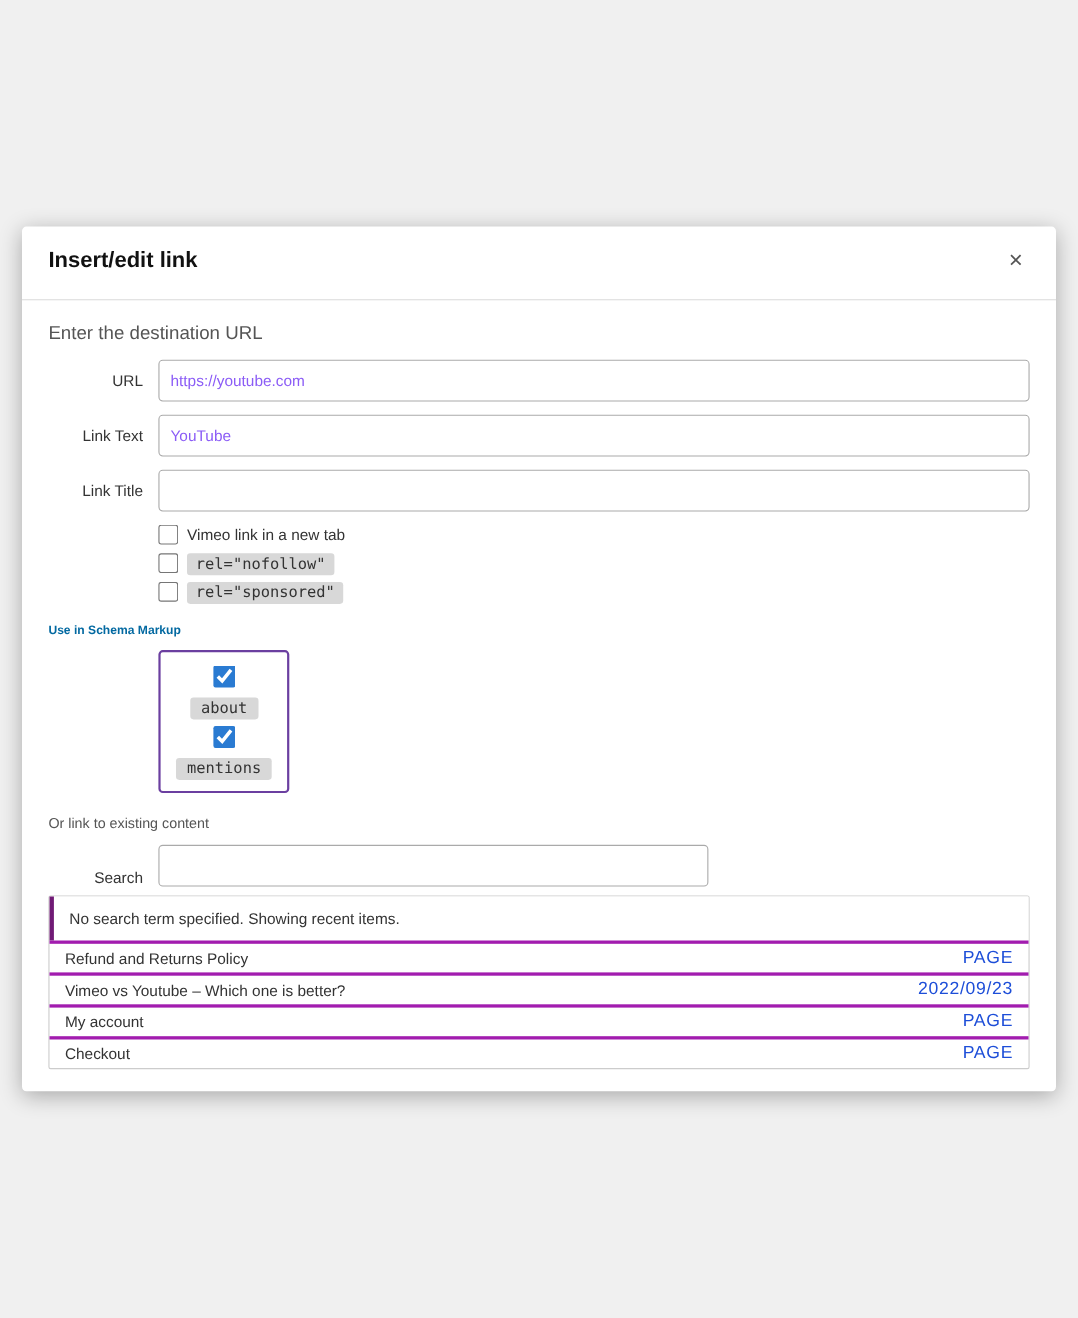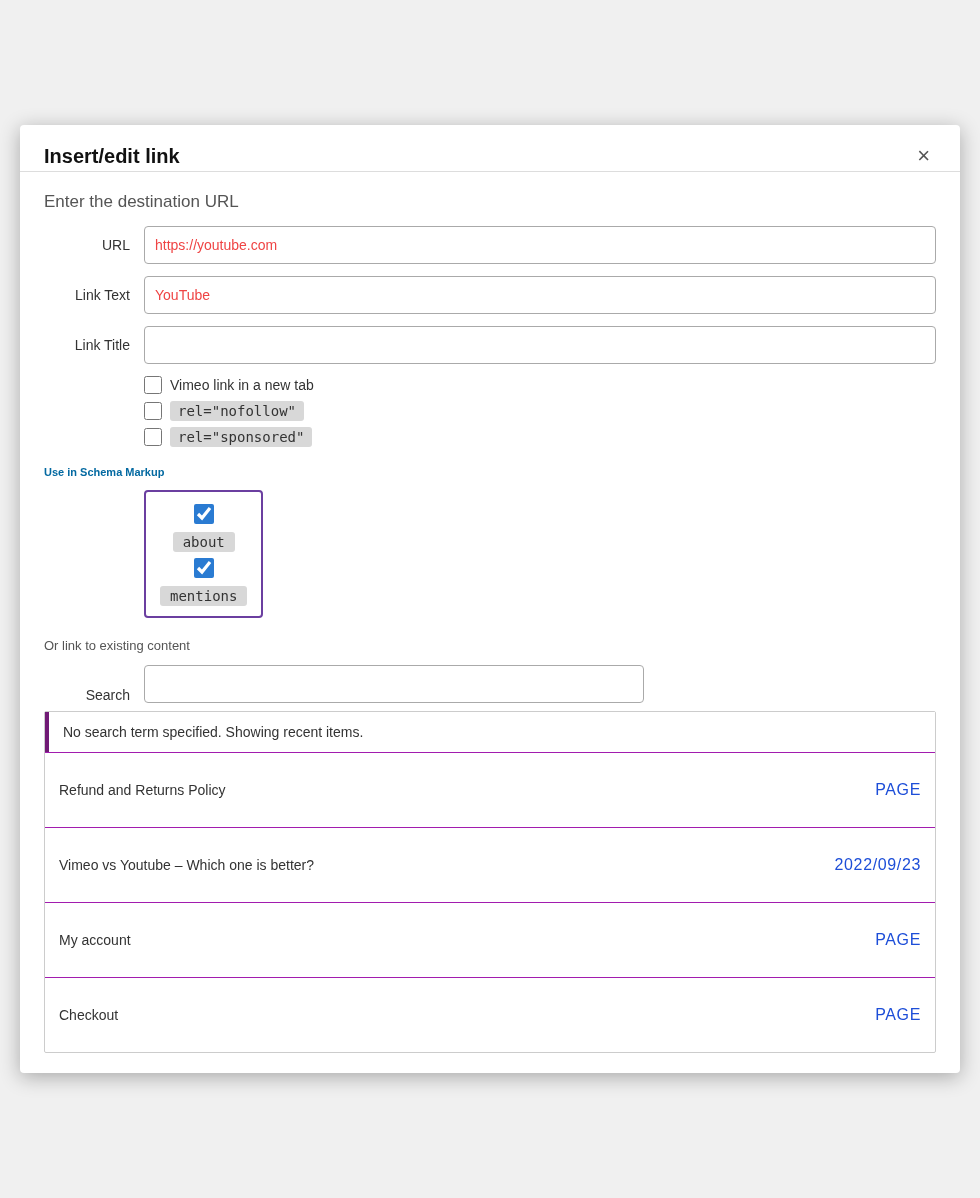--- a/index.html
+++ b/index.html
@@ -17,21 +17,21 @@
       background: #fff;
       width: 940px;
       border-radius: 4px;
       box-shadow: 0 4px 20px rgba(0,0,0,0.3);
       overflow: hidden;
     }
     .dialog-header {
       display: flex;
       align-items: center;
       justify-content: space-between;
-      padding: 18px 24px 2px 24px;
+      padding: 18px 24px 22px 24px;
       border-bottom: 1px solid #ddd;
     }
     .dialog-title {
       font-size: 20px;
       font-weight: 700;
       color: #111;
     }
     .close-btn {
       background: none;
       border: none;
@@ -62,21 +62,21 @@
       color: #333;
       flex-shrink: 0;
     }
     .form-row input[type="text"] {
       flex: 1;
       height: 38px;
       border: 1px solid #aaa;
       border-radius: 4px;
       padding: 0 10px;
       font-size: 14px;
-      color: #ef4444;
+      color: #8b5cf6;
       outline: none;
     }
     .checkboxes-area {
       margin-left: 100px;
       margin-bottom: 6px;
     }
     .checkbox-row {
       display: flex;
       align-items: center;
       margin-bottom: 8px;
@@ -177,22 +177,22 @@
       background: #fff;
       border-left: 4px solid #701a75;
       padding: 12px 14px;
       font-size: 14px;
       color: #333;
     }
     .result-item {
       display: flex;
       justify-content: space-between;
       align-items: center;
-      padding: 28px 14px;
-      border-top: 1px solid #a21caf;
+      padding: 4px 14px;
+      border-top: 3px solid #a21caf;
       cursor: pointer;
       font-size: 14px;
       color: #333;
       gap: 36px;
     }
     .result-item .result-meta {
       color: #1d4ed8;
       font-size: 16px;
       letter-spacing: 0.04em;
       text-transform: uppercase;

